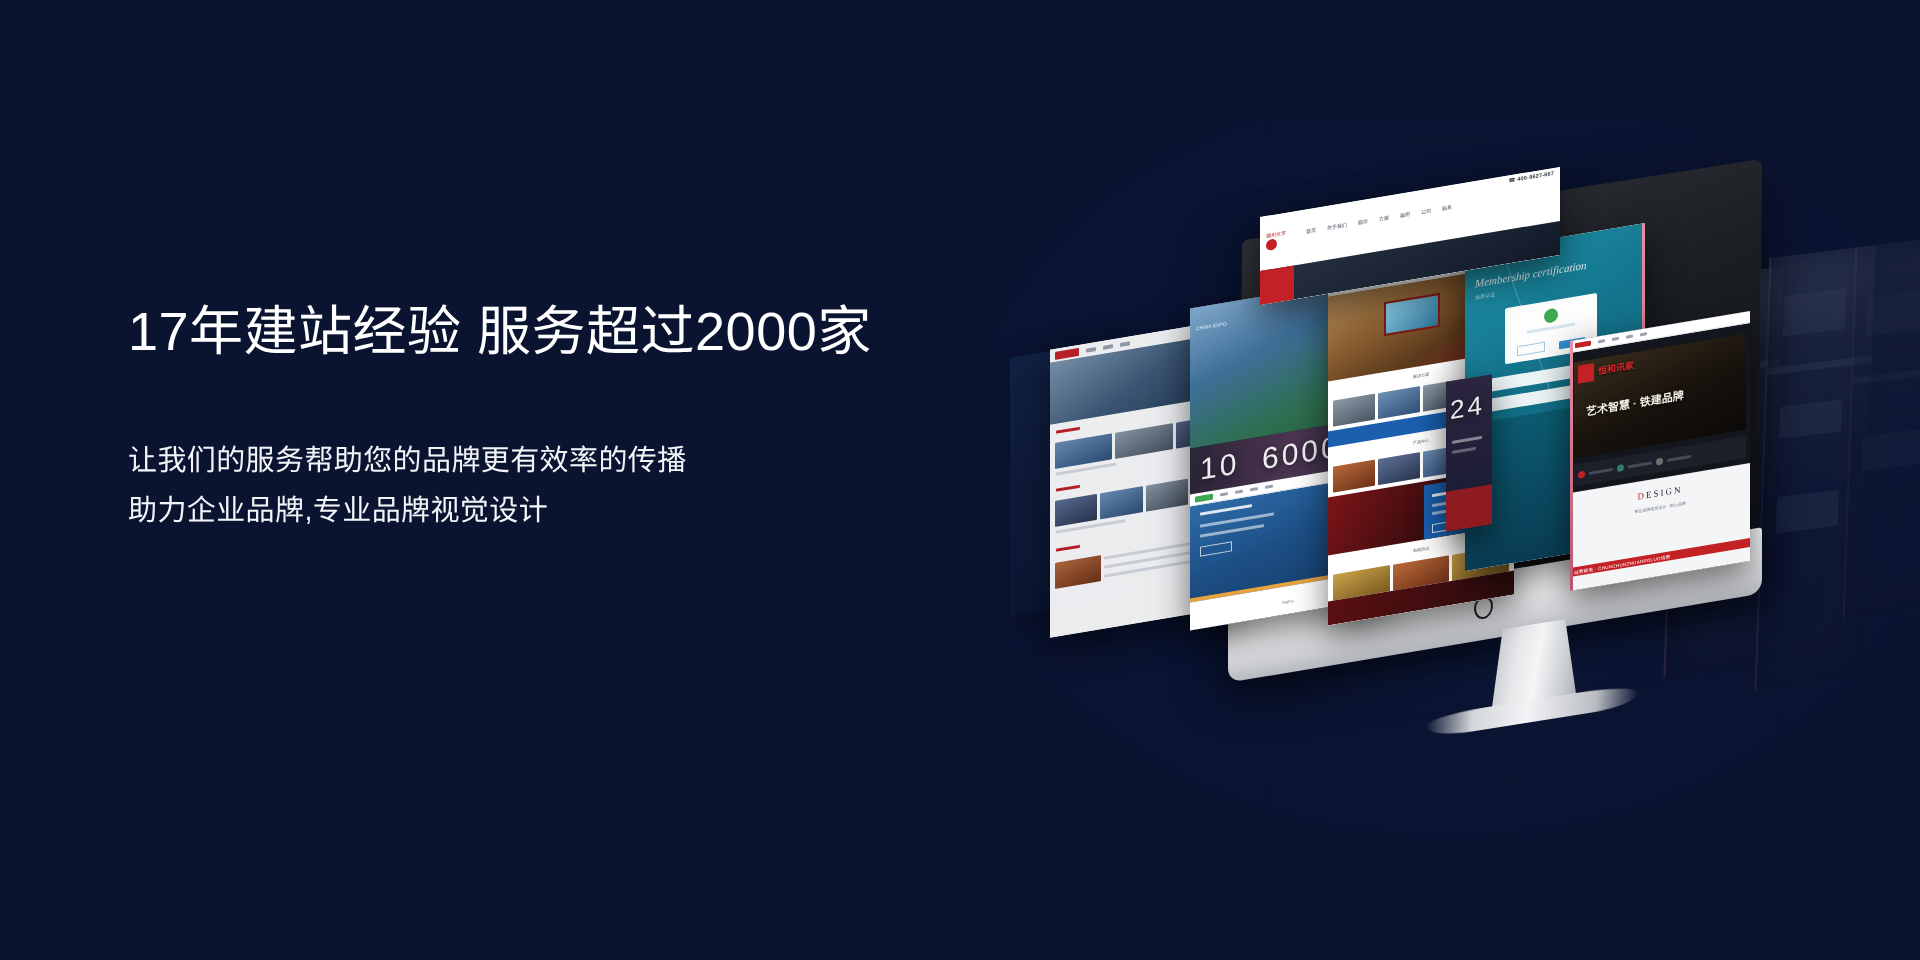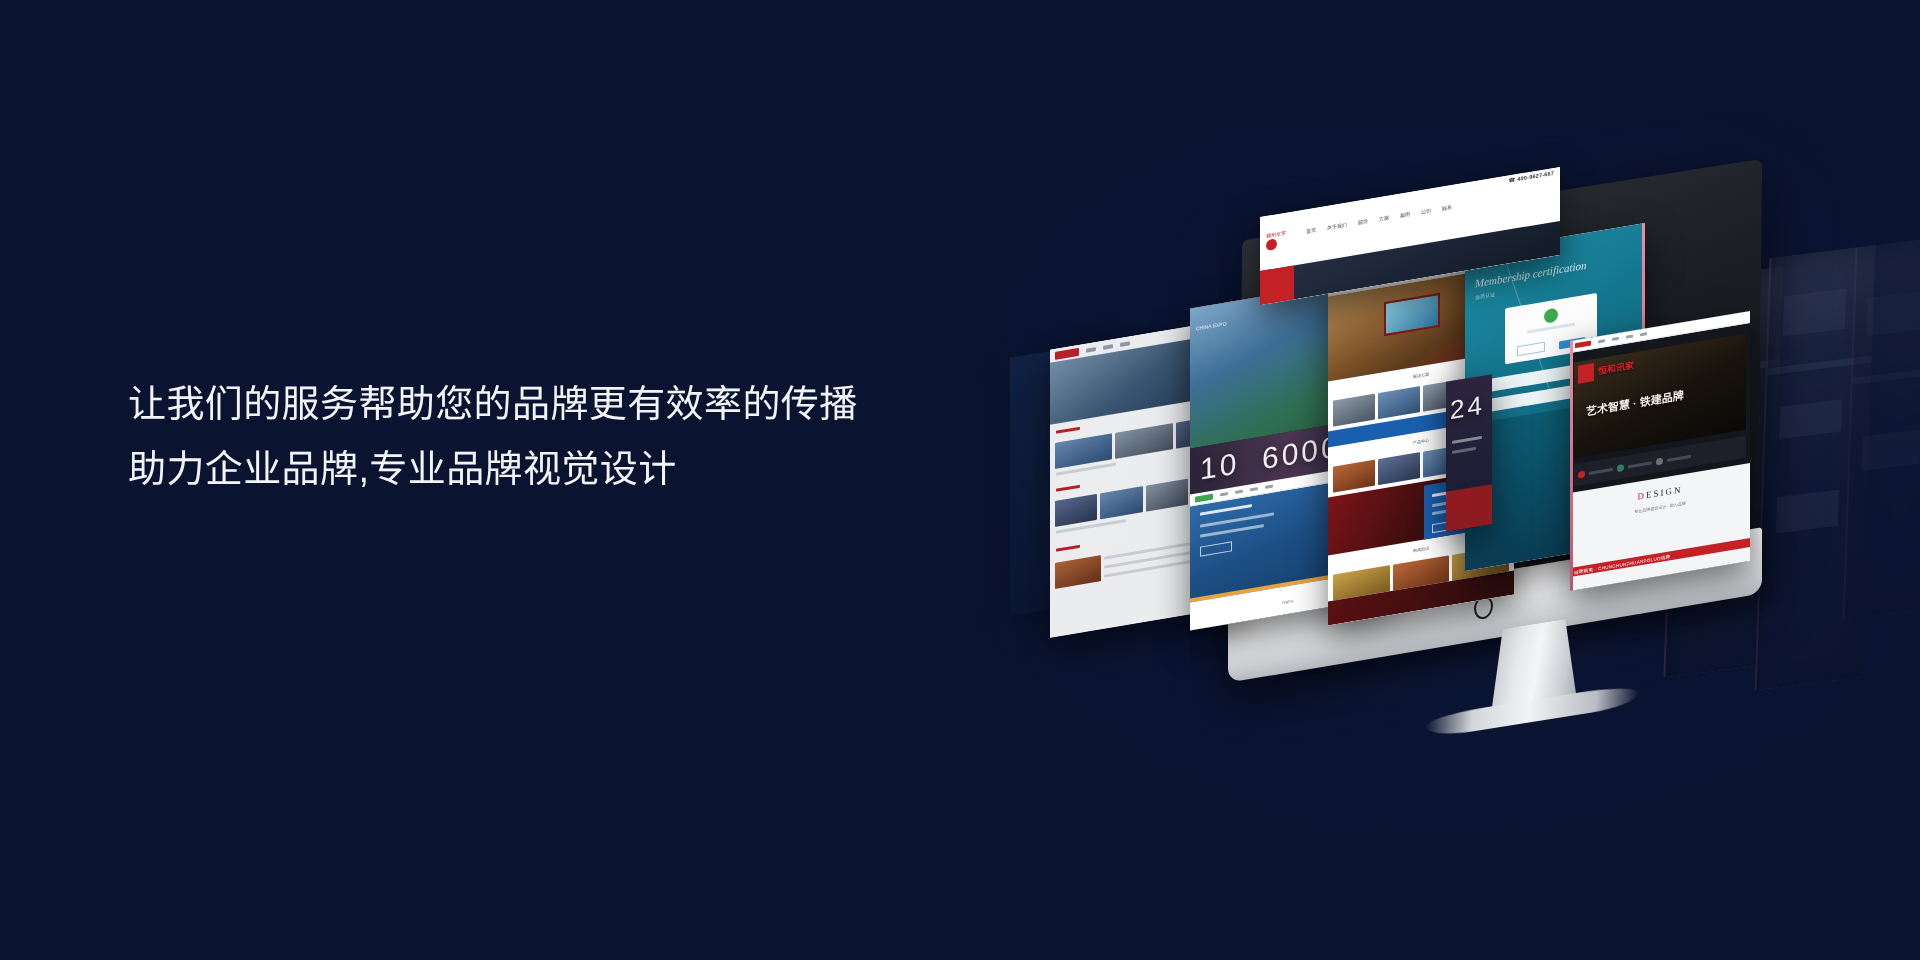--- a/index.html
+++ b/index.html
@@ -48,21 +48,21 @@
     font-weight: 400;
     letter-spacing: 0.5px;
     white-space: nowrap;
     margin: 0;
   }
   .sub-block {
     margin-top: 72px;
   }
   .subline {
     color: #f2f4f8;
-    font-size: 38px;
+    font-size: 29px;
     line-height: 1.72;
     font-weight: 400;
     letter-spacing: 0.4px;
     white-space: nowrap;
     margin: 0;
   }
 
   
   .monitor-stage {
     position: absolute;
@@ -357,20 +357,21 @@
   }
 </style>
 </head>
 <body>
 
 <div class="hero">
 
   <div class="bg-glow"></div>
 
   <div class="copy">
+    <h1 class="headline">17年建站经验 服务超过2000家</h1>
 
     <div class="sub-block">
       <p class="subline">让我们的服务帮助您的品牌更有效率的传播</p>
       <p class="subline">助力企业品牌,专业品牌视觉设计</p>
     </div>
   </div>
 
   <div class="monitor-stage">
 
     <div class="ghost-fan">

